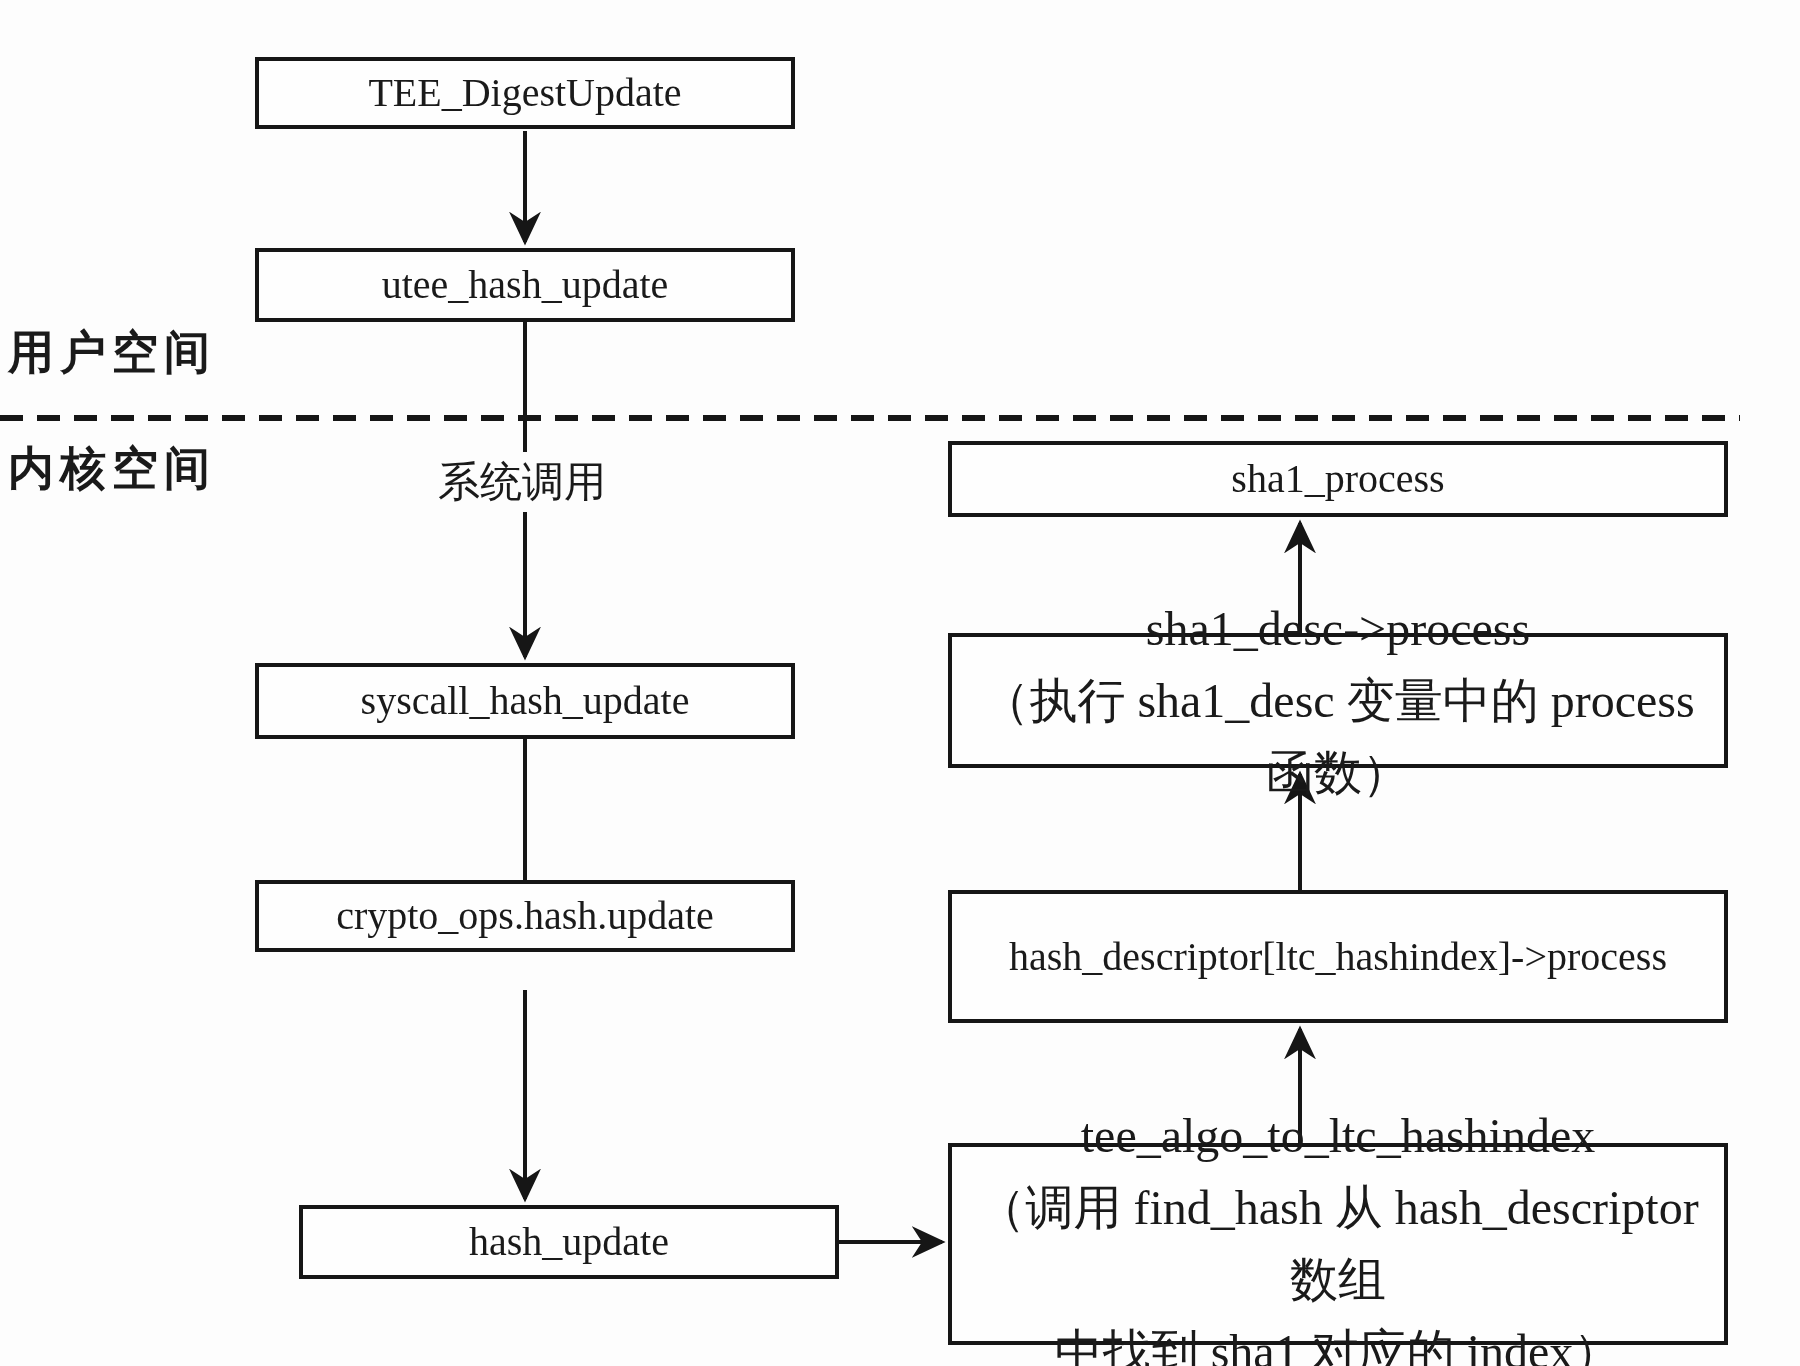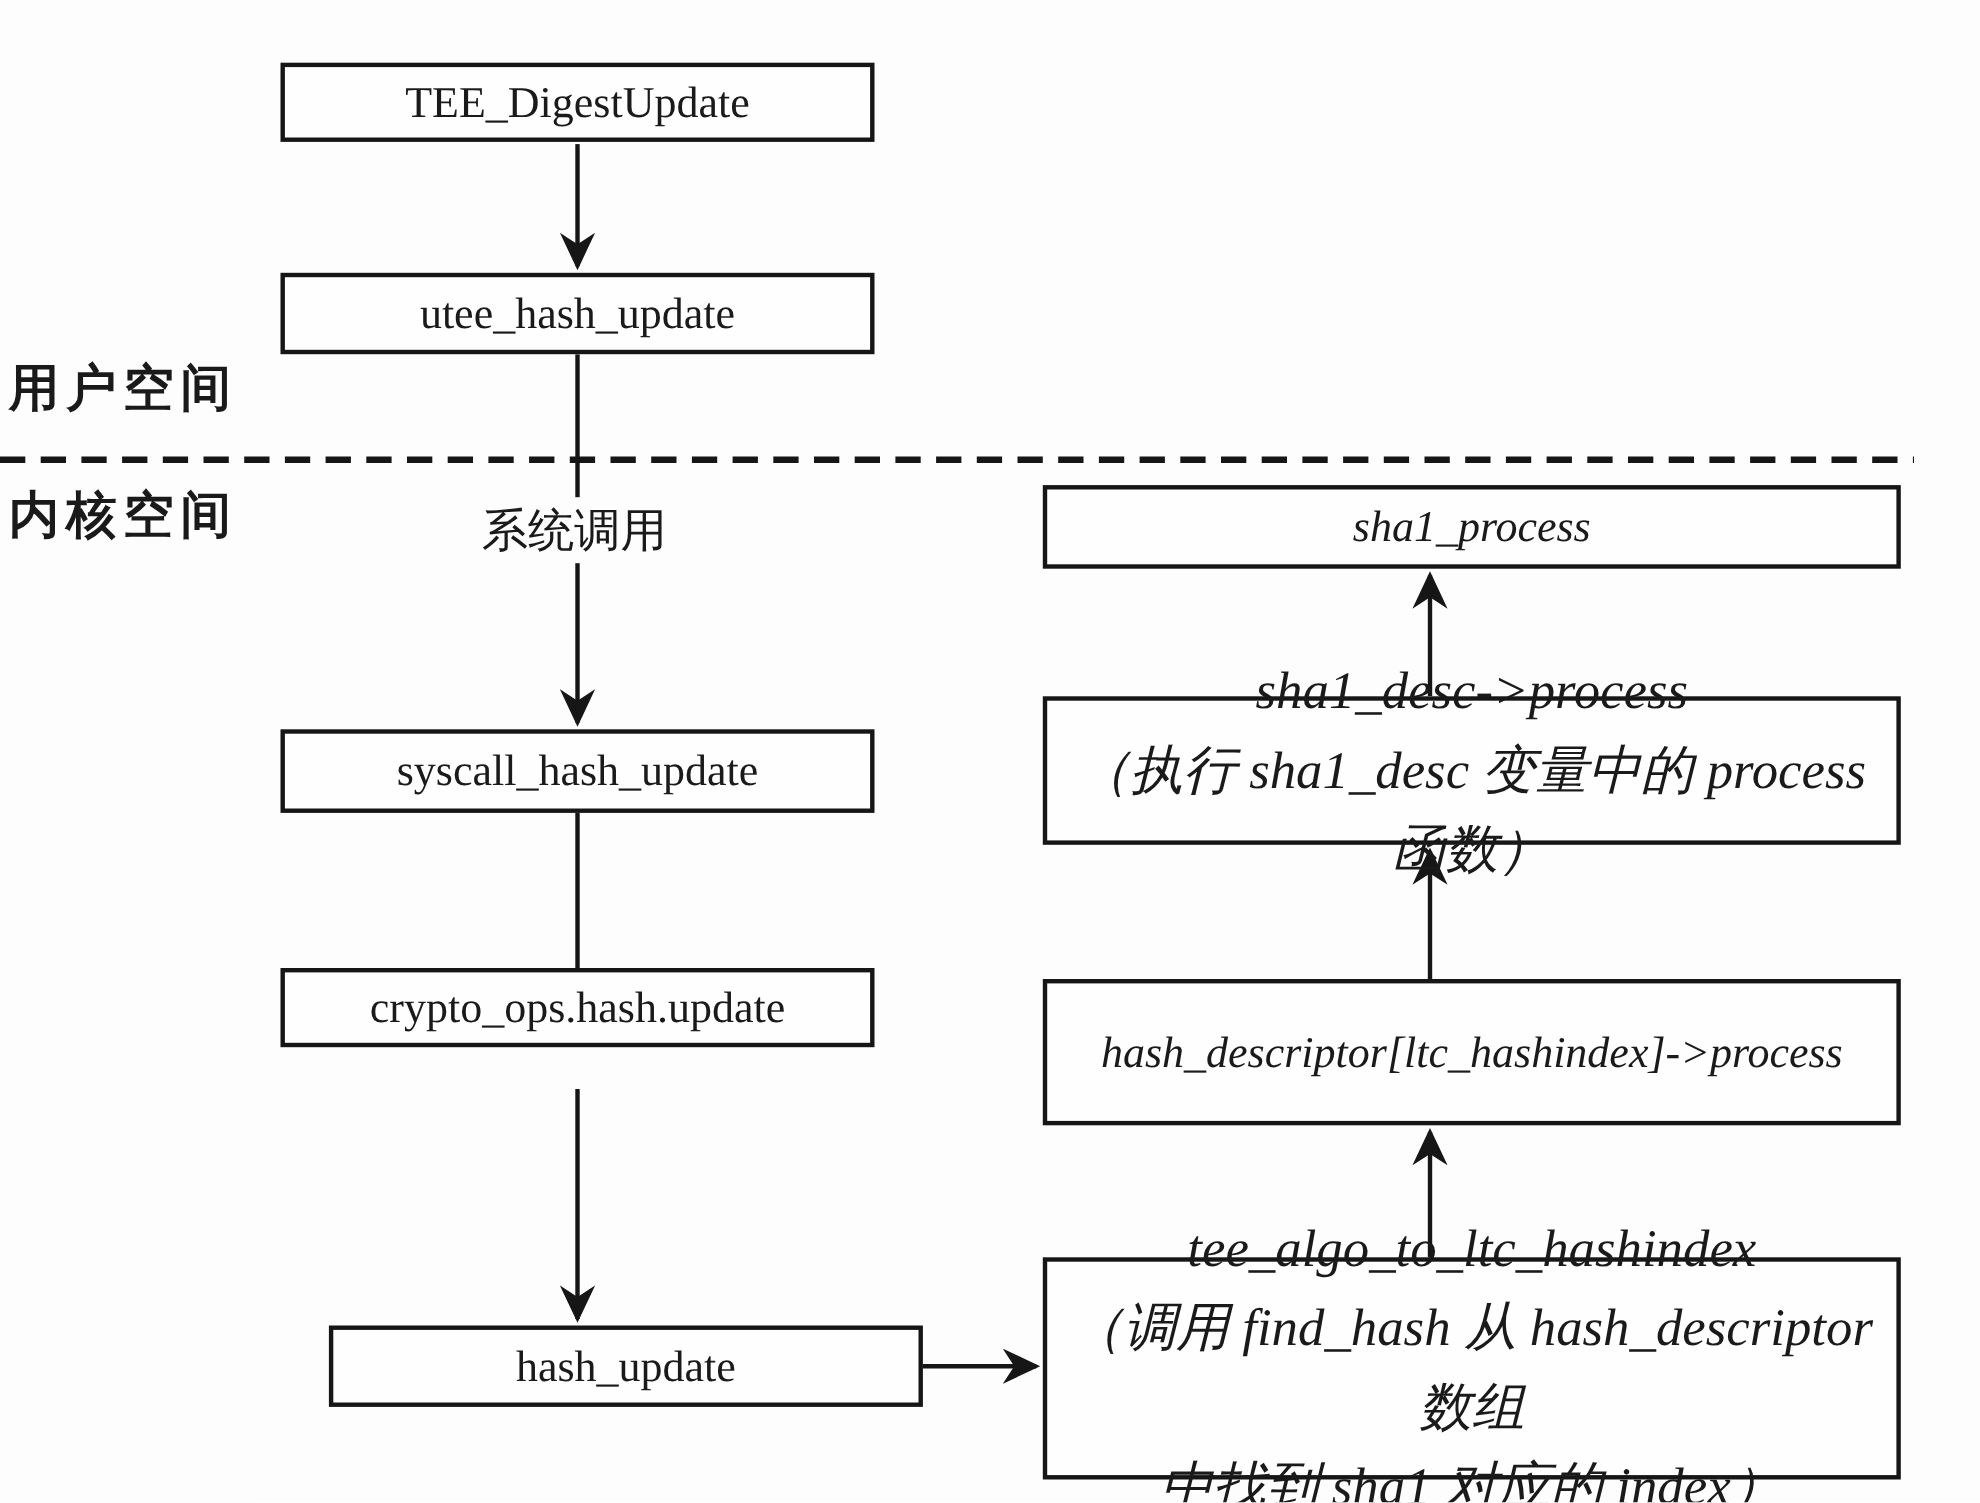--- a/index.html
+++ b/index.html
@@ -39,21 +39,21 @@
     line-height: 1.5;
   }
   
   .lbox { left: 255px; width: 540px; }
   #box-tee-digest-update   { top: 57px;   height: 72px; }
   #box-utee-hash-update    { top: 248px;  height: 74px; }
   #box-syscall-hash-update { top: 663px;  height: 76px; }
   #box-crypto-ops          { top: 880px;  height: 72px; }
   #box-hash-update         { top: 1205px; height: 74px; margin-left: 44px; }
   
-  .rbox { left: 948px; width: 780px; font-style: italic; }
+  .rbox { left: 948px; width: 780px; }
   #box-sha1-process     { top: 441px;  height: 76px; }
   #box-sha1-desc        { top: 633px;  height: 135px; }
   #box-hash-descriptor  { top: 890px;  height: 133px; }
   #box-tee-algo         { top: 1143px; height: 202px; }
 
   .zone-label {
     position: absolute;
     left: 8px;
     font-size: 46px;
     font-weight: bold;

